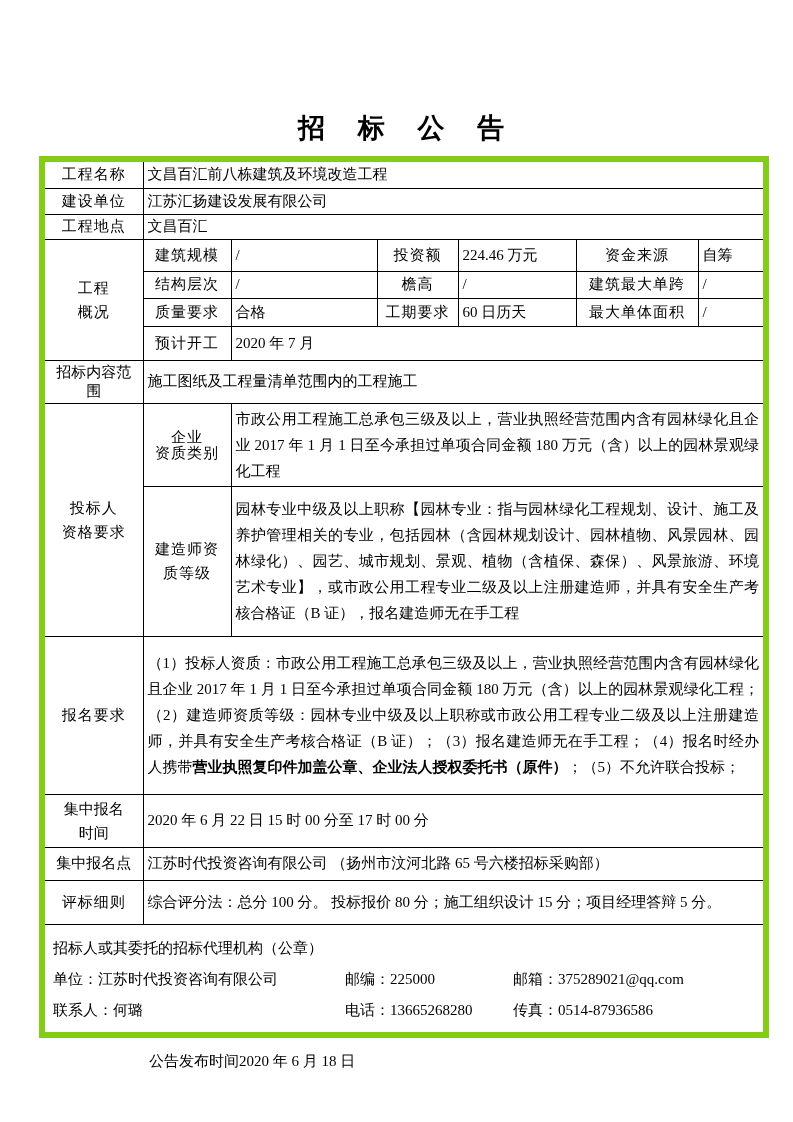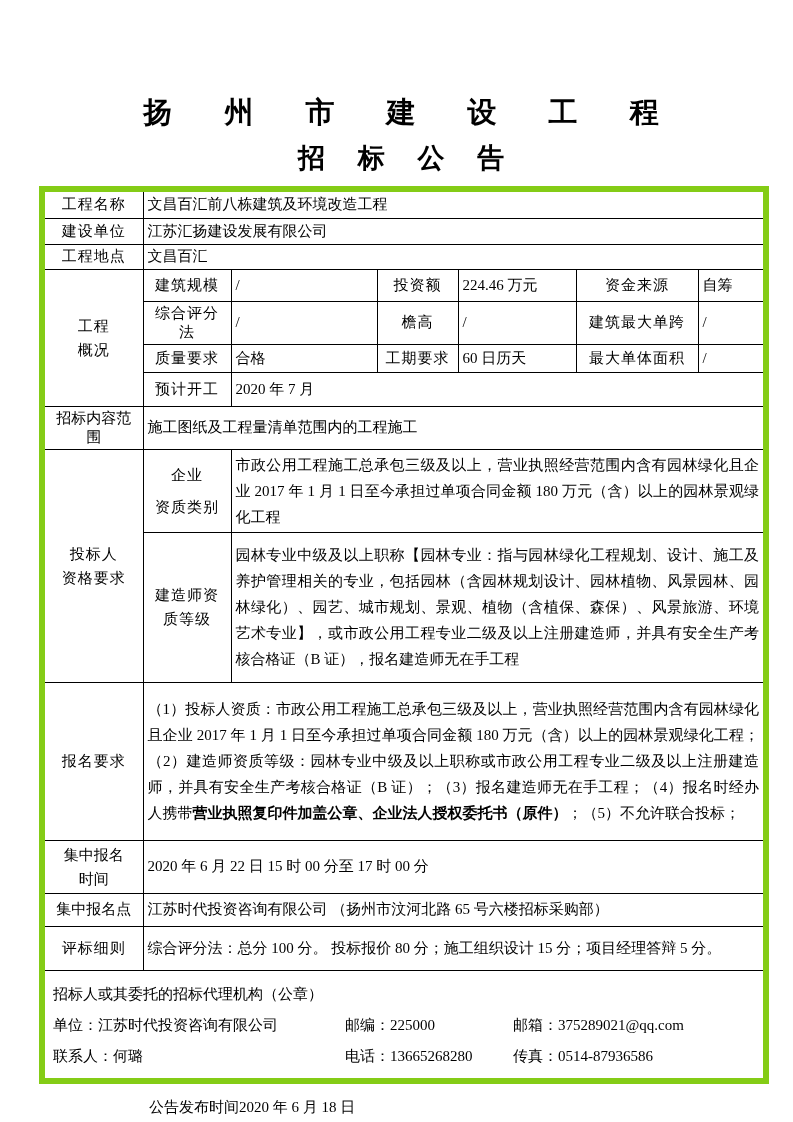--- a/index.html
+++ b/index.html
@@ -36,38 +36,37 @@
     border: 1px solid #000;
     font-size: 15px;
     vertical-align: middle;
     padding: 2px 4px;
     overflow: hidden;
   }
   td.lbl { text-align: center; letter-spacing: 1px; }
   td.val { text-align: left; }
   td.txt { text-align: justify; padding: 5px 10px; line-height: 26px; }
   .pre { white-space: pre-line; line-height: 24px; }
-  .pre-wide { white-space: pre-line; line-height: 32px; }
+  .pre-wide { white-space: pre-line; line-height: 16px; }
 
   .agency { padding: 8px 8px 6px 8px !important; vertical-align: top !important; }
   .agency-line { display: flex; line-height: 31px; font-size: 15px; }
   .a-col1 { width: 292px; }
   .a-col2 { width: 168px; }
   .a-col3 { flex: 1; }
 
   .footer { display: flex; width: 724px; margin-top: 14px; font-size: 15px; line-height: 18px; }
   .footer-label { margin-left: 110px; }
   .footer-date { }
 </style>
 </head>
 <body>
 
 <div class="page">
 
-  <h1 class="doc-title"><span>扬 州 市 建 设 工 程</span></h1>
   <h2 class="doc-subtitle"><span>招 标 公 告</span></h2>
 
   <table class="doc">
     <colgroup>
       <col style="width:101px">
         <col style="width:88px">
         <col style="width:146px">
       <col style="width:81px">
         <col style="width:118px">
         <col style="width:122px">
@@ -95,21 +94,21 @@
 概况</td>
       <td class="lbl">建筑规模</td>
       <td class="val">/</td>
       <td class="lbl">投资额</td>
       <td class="val">224.46 万元</td>
       <td class="lbl">资金来源</td>
       <td class="val">自筹</td>
     </tr>
 
     <tr style="height:27px">
-      <td class="lbl">综合评分法</td>
+      <td class="lbl">结构层次</td>
       <td class="val">/</td>
       <td class="lbl">檐高</td>
       <td class="val">/</td>
       <td class="lbl">建筑最大单跨</td>
       <td class="val">/</td>
     </tr>
 
     <tr style="height:28px">
       <td class="lbl">质量要求</td>
       <td class="val">合格</td>

